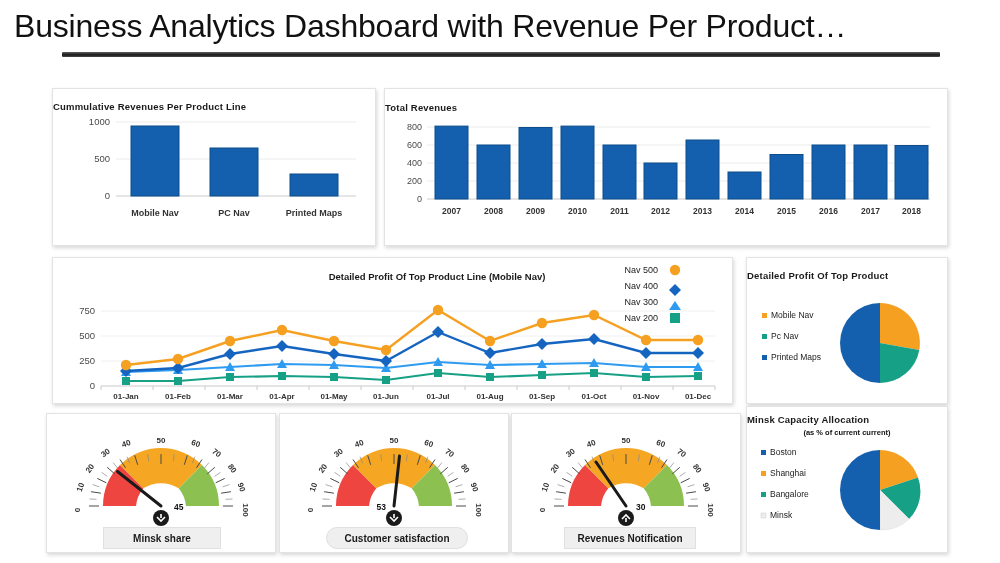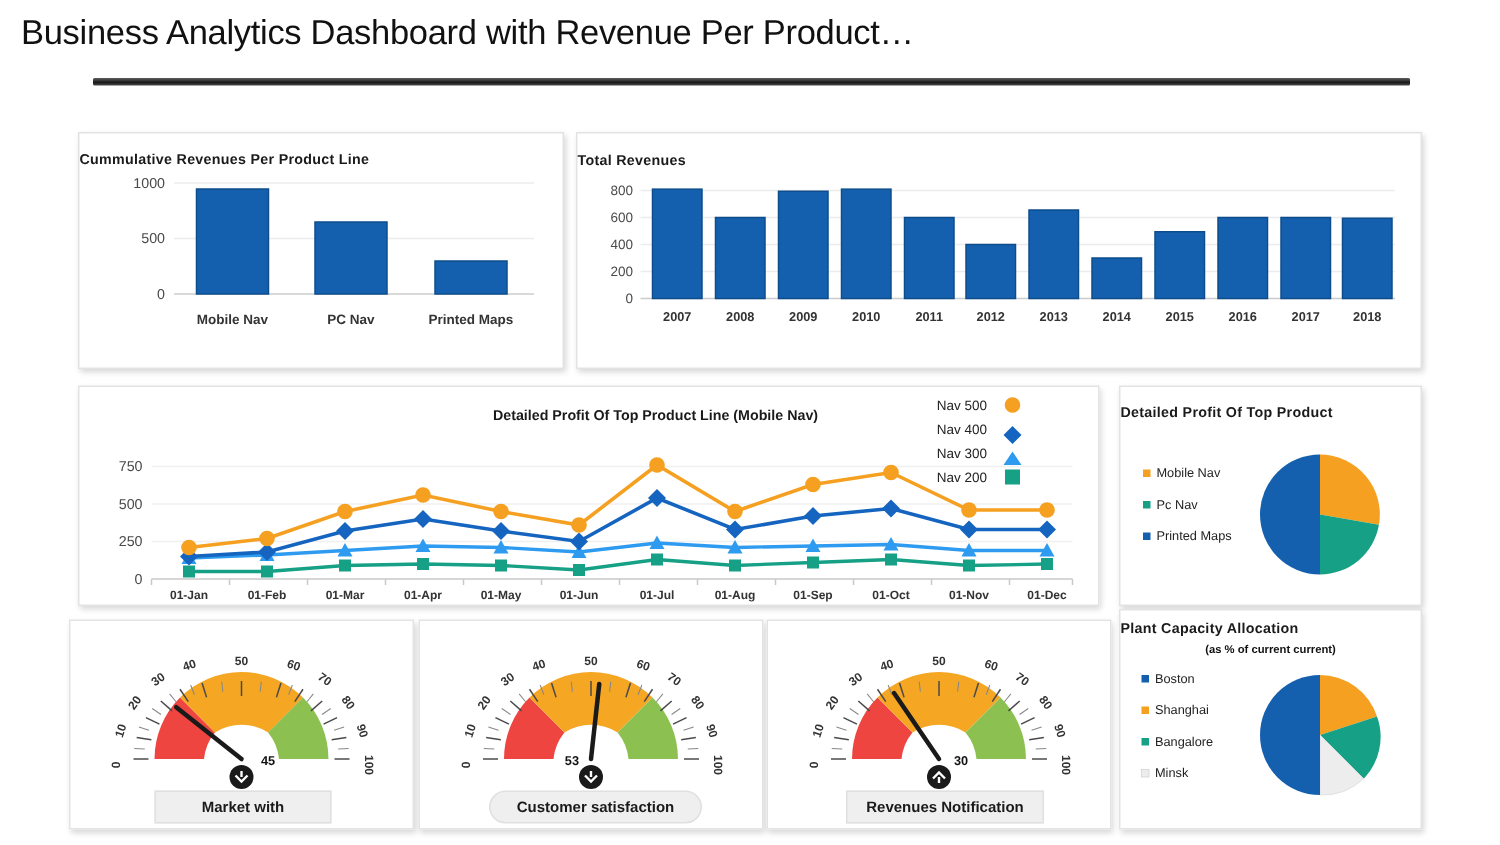--- a/index.html
+++ b/index.html
@@ -8,21 +8,21 @@
     background:#ffffff;
     font-family:"Liberation Sans", sans-serif;
     color:#222;
     overflow:hidden;
   }
   .page{position:relative;width:1000px;height:563px;}
 
   
   .title{
     position:absolute;left:14px;top:8px;
-    font-size:23px;font-weight:400;color:#111;
+    font-size:32px;font-weight:400;color:#111;
     letter-spacing:-.2px;white-space:nowrap;
     font-family:"Liberation Sans", sans-serif;
   }
   .title-rule{
     position:absolute;left:62px;top:52px;width:878px;height:5px;
     background:linear-gradient(180deg,#5d5d5d 0%,#2b2b2b 45%,#151515 55%,#4a4a4a 100%);
     border-radius:1px;
   }
 
   
@@ -311,21 +311,21 @@
         <text x="183" y="56" transform="rotate(54 183 56)" text-anchor="middle">80</text>
         <text x="192" y="74" transform="rotate(72 192 74)" text-anchor="middle">90</text>
         <text x="196" y="96" transform="rotate(90 196 96)" text-anchor="middle">100</text>
       </g>
 
       <line x1="114" y1="92" x2="70.5" y2="57.5" stroke="#1a1a1a" stroke-width="3" stroke-linecap="round"></line>
       <text x="127" y="96" font-size="8.5" font-weight="bold" fill="#111" font-family="Liberation Sans, sans-serif">45</text>
       <circle cx="114" cy="104" r="8" fill="#1a1a1a"></circle>
       <path d="M114 100 v4 M110 103 l4 4 4-4" stroke="#fff" stroke-width="1.6" fill="none"></path>
     </svg>
-    <div class="gauge-label" style="left:56px;top:113px;width:116px;height:20px;">Market with</div>
+    <div class="gauge-label" style="left:56px;top:113px;width:116px;height:20px;">Minsk share</div>
   </div>
 
   <div class="card" style="left:279px;top:413px;width:228px;height:138px;">
     <svg width="228" height="138" viewBox="0 0 228 138" style="position:absolute;left:0;top:0;">
       <path d="M56 92 A58 58 0 0 1 73 51 L96.3 74.3 A33 33 0 0 0 89 92 Z" fill="#EE4540"></path>
       <path d="M73 51 A58 58 0 0 1 155 51 L131.7 74.3 A33 33 0 0 0 96.3 74.3 Z" fill="#F5A623"></path>
       <path d="M155 51 A58 58 0 0 1 172 92 L139 92 A33 33 0 0 0 131.7 74.3 Z" fill="#8CC152"></path>
       <g stroke="#4a4a4a" stroke-width="1">
         <line x1="42" y1="92" x2="52" y2="92"></line>
           <line x1="44.1" y1="77.7" x2="53.9" y2="79.2"></line>
@@ -427,21 +427,21 @@
 
       <line x1="114" y1="92" x2="84" y2="48" stroke="#1a1a1a" stroke-width="3" stroke-linecap="round"></line>
       <text x="124" y="96" font-size="8.5" font-weight="bold" fill="#111" font-family="Liberation Sans, sans-serif">30</text>
       <circle cx="114" cy="104" r="8" fill="#1a1a1a"></circle>
       <path d="M114 108 v-4 M110 105 l4 -4 4 4" stroke="#fff" stroke-width="1.6" fill="none"></path>
     </svg>
     <div class="gauge-label" style="left:52px;top:113px;width:130px;height:20px;">Revenues Notification</div>
   </div>
 
   <div class="card" style="left:746px;top:406px;width:200px;height:145px;">
-    <div class="card-title" style="top:7px;">Plant Capacity Allocation</div>
+    <div class="card-title" style="top:7px;">Minsk Capacity Allocation</div>
     <div class="pie-sub" style="left:0;right:0;top:21px;text-align:center;">(as % of current current)</div>
     <svg width="200" height="145" viewBox="0 0 200 145" style="position:absolute;left:0;top:0;">
 
       <path d="M133 83 L133 43 A40 40 0 0 1 171.0 70.6 Z" fill="#F5A021"></path>
 
       <path d="M133 83 L171.0 70.6 A40 40 0 0 1 162.1 112.1 Z" fill="#16A085"></path>
 
       <path d="M133 83 L162.1 112.1 A40 40 0 0 1 133 123 Z" fill="#EDEDED" stroke="#dcdcdc" stroke-width=".5"></path>
 
       <path d="M133 83 L133 123 A40 40 0 0 1 133 43 Z" fill="#1560AE"></path>

